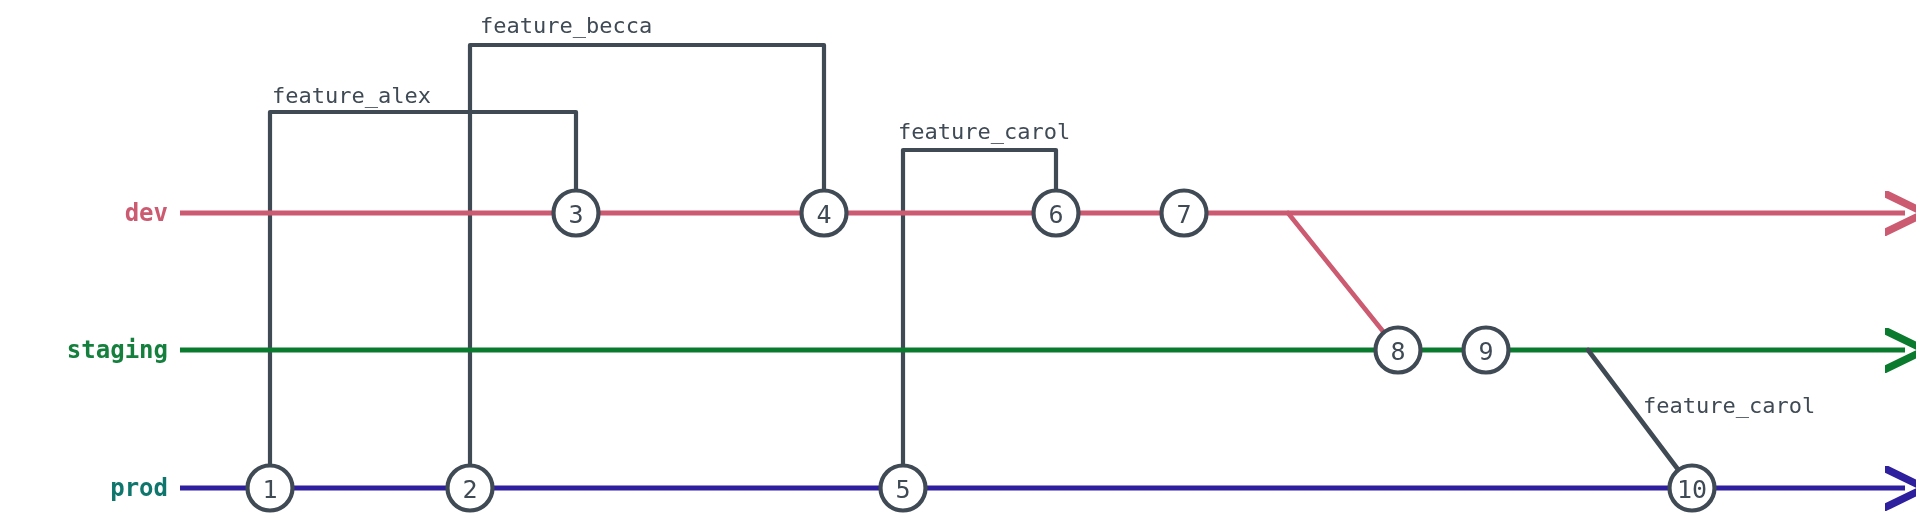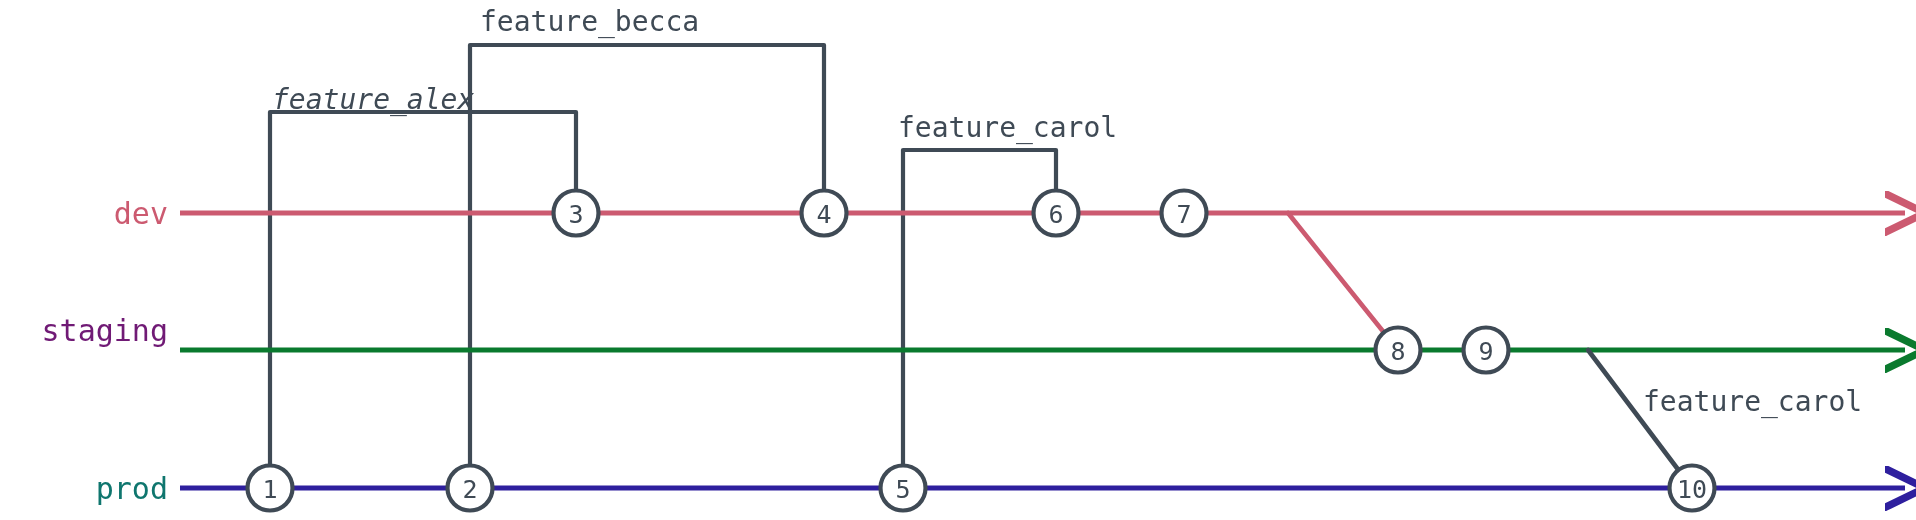--- a/index.html
+++ b/index.html
@@ -4,30 +4,30 @@
 <title>Git Branch Diagram</title>
 <style>
   html,body{margin:0;padding:0;background:#ffffff;}
   body{width:1916px;height:520px;overflow:hidden;
        font-family:"DejaVu Sans Mono","Liberation Mono",monospace;}
   #stage{position:relative;width:1916px;height:520px;background:#ffffff;}
   svg#graph{position:absolute;left:0;top:0;width:1916px;height:520px;display:block;}
   .branch-label{
     position:absolute;
     font-family:"DejaVu Sans Mono","Liberation Mono",monospace;
-    font-weight:normal;
-    font-size:30px;
+    font-weight:bold;
+    font-size:24px;
     white-space:nowrap;
     transform:translate(-100%,-50%);
     letter-spacing:0px;
   }
   .feat-label{
     position:absolute;
     font-family:"DejaVu Sans Mono","Liberation Mono",monospace;
-    font-size:28px;
+    font-size:22px;
     color:#3f4a55;
     white-space:nowrap;
     transform:translate(0,-100%);
     letter-spacing:0px;
   }
   .commit-num{
     font-family:"DejaVu Sans Mono","Liberation Mono",monospace;
     font-size:25px;
     fill:#3f4a55;
     text-anchor:middle;
@@ -105,25 +105,25 @@
         </g>
         <g>
           <circle cx="1692" cy="488" r="22.5" fill="#ffffff" stroke="#3f4a55" stroke-width="4.2"></circle>
           <text x="1692" y="489" class="commit-num">10</text>
         </g>
       </g>
   </svg>
 
   <div id="lane-labels">
       <div class="branch-label" style="left: 168px; top: 213px; color: rgb(204, 90, 112);">dev</div>
-      <div class="branch-label" style="left: 168px; top: 330px; color: #701a75;">staging</div>
+      <div class="branch-label" style="left: 168px; top: 350px; color: #15803d;">staging</div>
       <div class="branch-label" style="left: 168px; top: 488px; color: #0f766e;">prod</div>
     </div>
   <div id="feature-labels">
-      <div class="feat-label" style="left: 272px; top: 116px; font-style: italic;">feature_alex</div>
+      <div class="feat-label" style="left: 272px; top: 108px;">feature_alex</div>
       <div class="feat-label" style="left: 480px; top: 38px;">feature_becca</div>
       <div class="feat-label" style="left: 898px; top: 144px;">feature_carol</div>
     </div>
   <div id="merge-labels">
       <div class="feat-label" style="left: 1643px; top: 418px;">feature_carol</div>
     </div>
 
 </div>
 
 </body></html>

